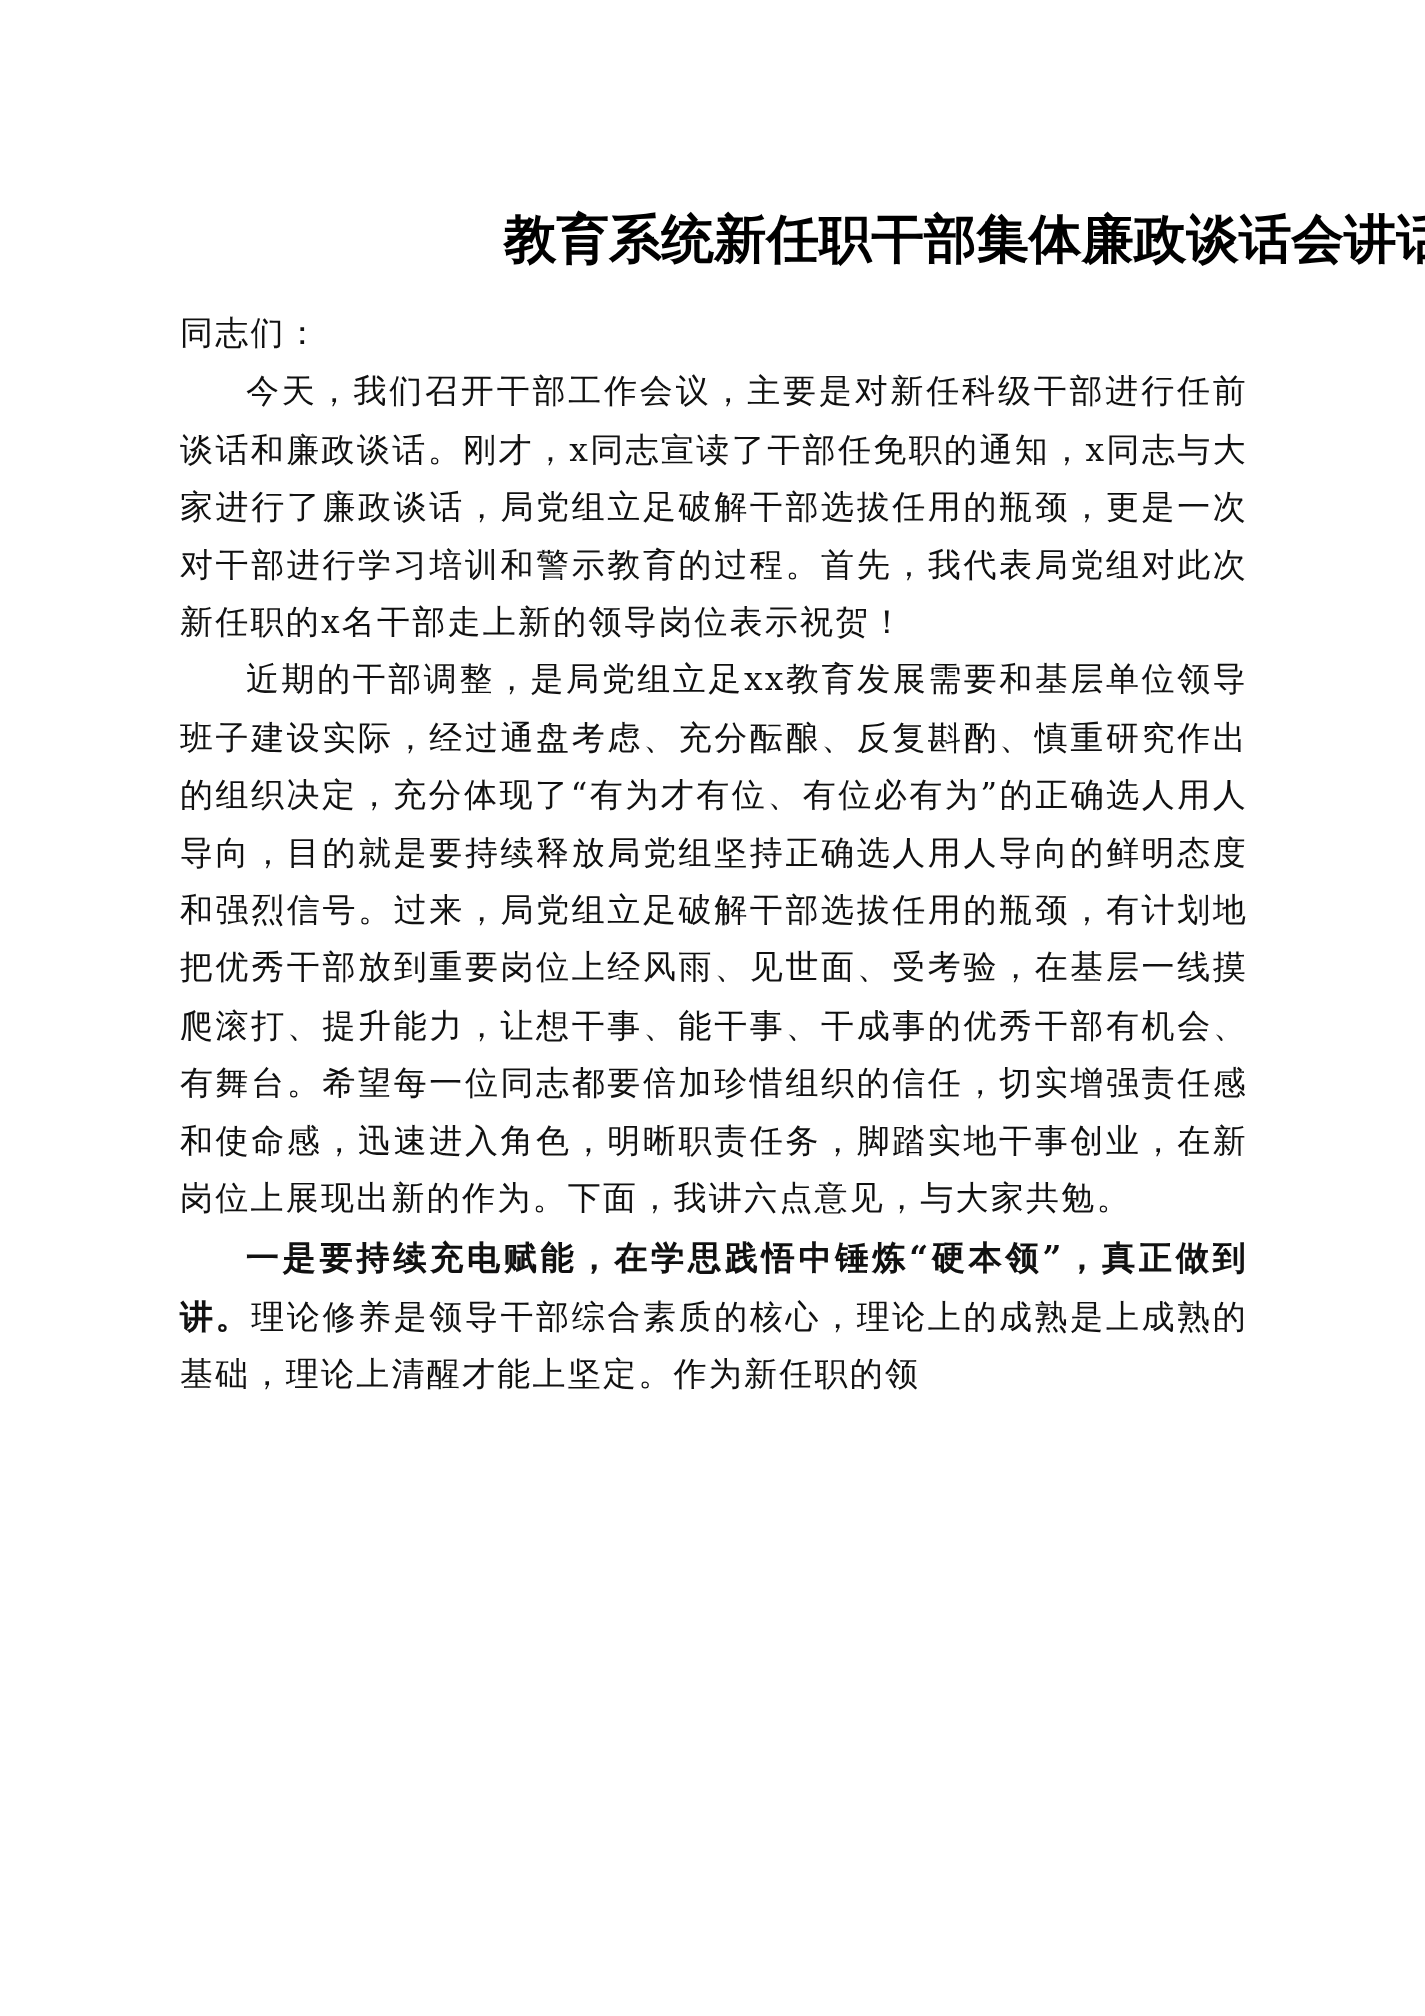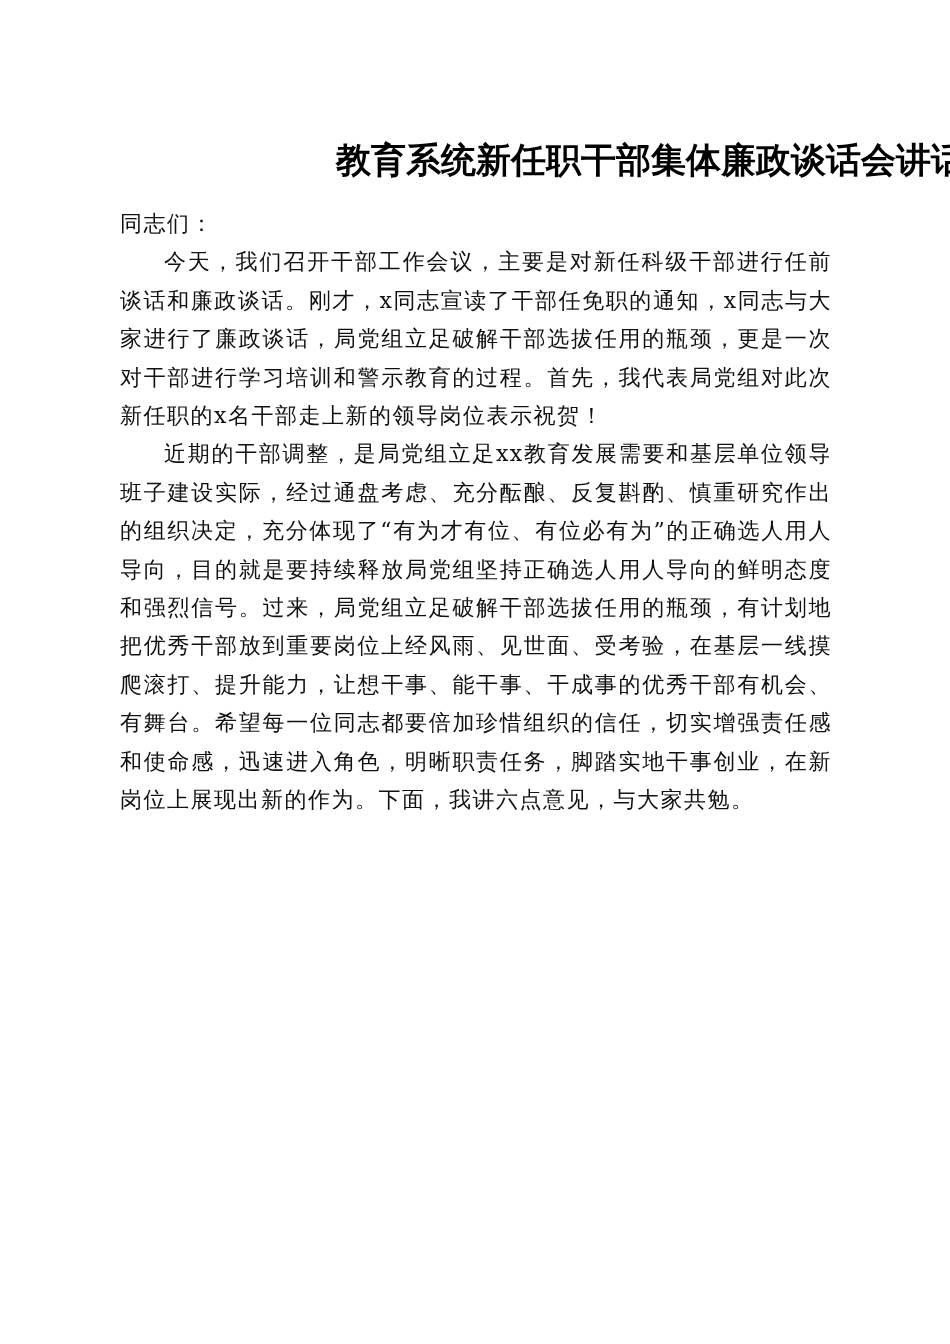--- a/index.html
+++ b/index.html
@@ -43,20 +43,21 @@
       top: 205px;
       width: 712px;
       font-size: 22px;
       line-height: 38.4px;
       letter-spacing: 1.5px;
       text-align: justify;
       text-justify: inter-character;
     }
     .salutation {
       margin: 0;
+      font-family: Liberation Mono, monospace;
     }
     .para {
       margin: 0;
       text-indent: 2em;
     }
     .bold {
       font-weight: bold;
     }
   </style>
 </head>
@@ -65,14 +66,15 @@
 <div class="page">
   <div class="title">教育系统新任职干部集体廉政谈话会讲话</div>
 
   <div class="body-text">
     <p class="salutation">同志们：</p>
 
     <p class="para"><span>今天，我们召开干部工作会议，主要是对新任科级干部进行任前谈话和廉政谈话。刚才，x同志宣读了干部任免职的通知，x同志与大家进行了廉政谈话，局党组立足破解干部选拔任用的瓶颈，更是一次对干部进行学习培训和警示教育的过程。首先，我代表局党组对此次新任职的x名干部走上新的领导岗位表示祝贺！</span></p>
 
     <p class="para"><span>近期的干部调整，是局党组立足xx教育发展需要和基层单位领导班子建设实际，经过通盘考虑、充分酝酿、反复斟酌、慎重研究作出的组织决定，充分体现了“有为才有位、有位必有为”的正确选人用人导向，目的就是要持续释放局党组坚持正确选人用人导向的鲜明态度和强烈信号。过来，局党组立足破解干部选拔任用的瓶颈，有计划地把优秀干部放到重要岗位上经风雨、见世面、受考验，在基层一线摸爬滚打、提升能力，让想干事、能干事、干成事的优秀干部有机会、有舞台。希望每一位同志都要倍加珍惜组织的信任，切实增强责任感和使命感，迅速进入角色，明晰职责任务，脚踏实地干事创业，在新岗位上展现出新的作为。下面，我讲六点意见，与大家共勉。</span></p>
 
+    <p class="para"><span class="bold">一是要持续充电赋能，在学思践悟中锤炼“硬本领”，真正做到讲。</span><span>理论修养是领导干部综合素质的核心，理论上的成熟是上成熟的基础，理论上清醒才能上坚定。作为新任职的领</span></p>
   </div>
 </div>
 
 </body></html>

